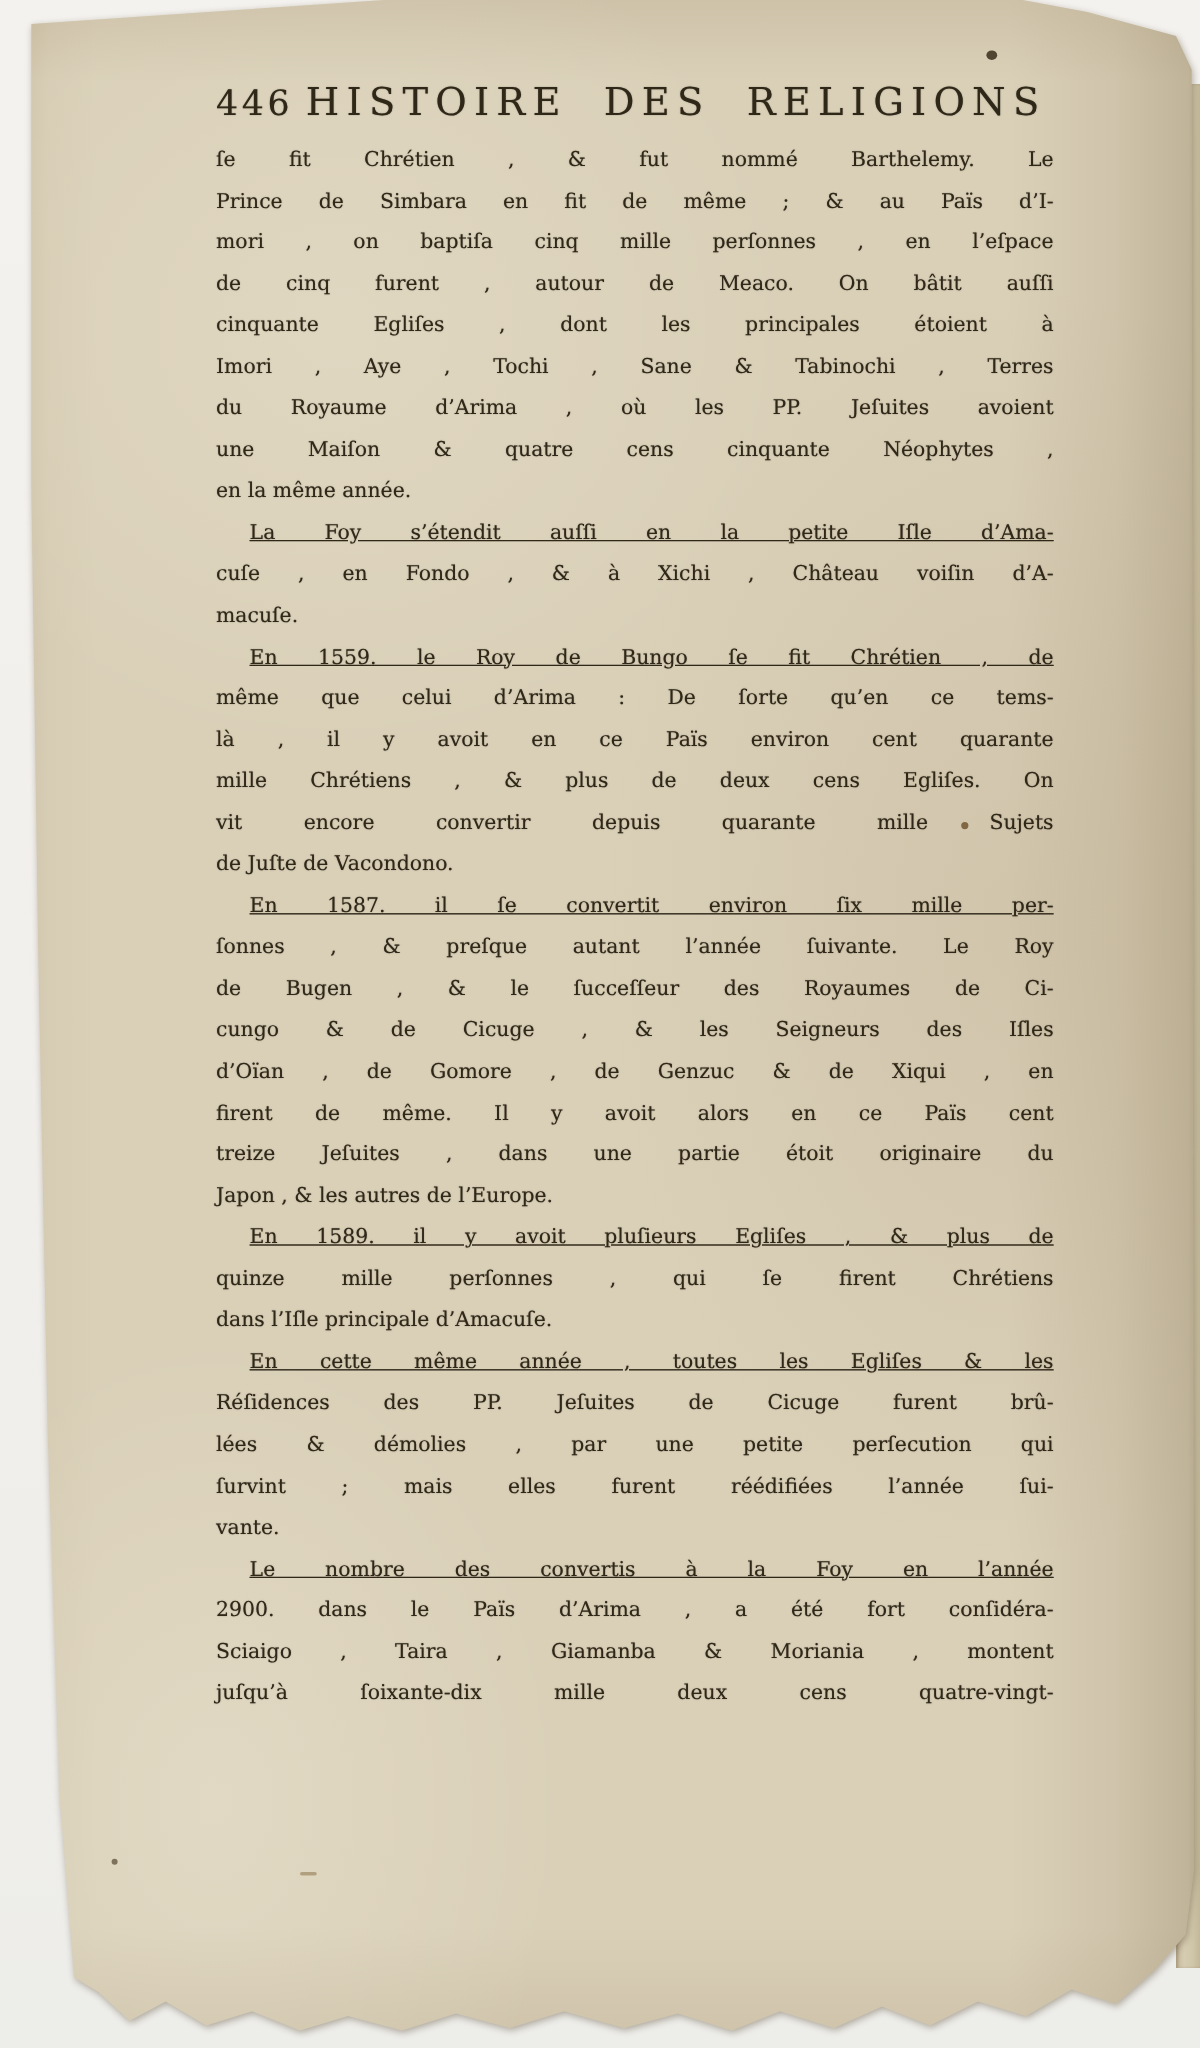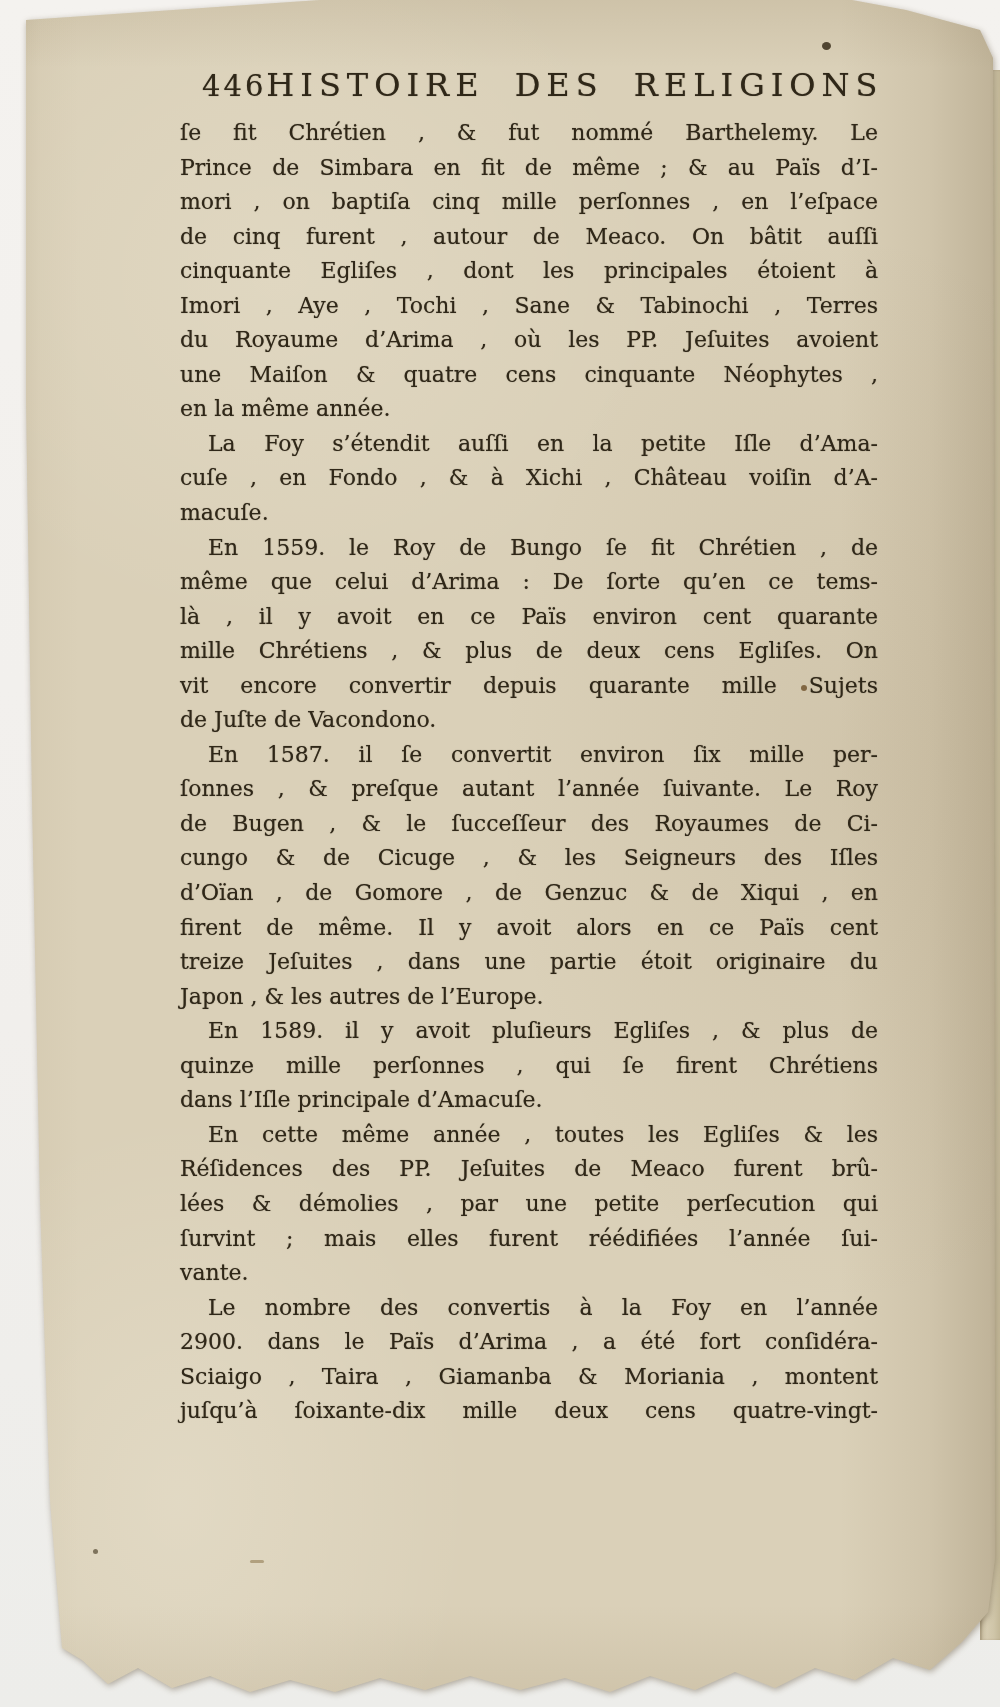--- a/index.html
+++ b/index.html
@@ -38,26 +38,26 @@
   }
   .speck{position:absolute;border-radius:50%;}
   .sp1{left:822px;top:42px;width:9px;height:8px;background:#41362 2;background:#413622;opacity:.9;}
   .sp2{left:801px;top:685px;width:6px;height:6px;background:#6d4f28;opacity:.8;}
   .sp3{left:93px;top:1549px;width:5px;height:5px;background:#4a3d26;opacity:.65;}
   .sp4{left:250px;top:1560px;width:14px;height:3px;border-radius:2px;background:#8a7448;opacity:.55;}
   
   .content{position:absolute;left:180px;top:66px;width:698px;color:#2f2718;
     text-shadow:0 0 1px rgba(47,39,24,.55);}
   .header{display:flex;align-items:baseline;height:44px;margin-bottom:6px;}
-  .pagenum{font-size:29px;letter-spacing:3px;margin-left:22px;width:78px;}
+  .pagenum{font-size:29px;letter-spacing:3px;width:78px;}
   .title{flex:1;text-align:center;font-size:32px;letter-spacing:6px;word-spacing:14px;
     padding-right:6px;white-space:nowrap;}
-  .line{height:34.55px;line-height:34.55px;font-size:22px;
+  .line{height:34.55px;line-height:34.55px;font-size:17px;
     text-align:justify;text-align-last:justify;}
-  .line.indent{text-indent:28px;}
+  .line.indent{text-indent:28px;text-decoration:underline;}
   .line.end{text-align-last:left;}
 </style>
 </head>
 <body>
 
 <div class="fore-edge">
   <i class="edge-mark" style="top:350px"></i>
   <i class="edge-mark" style="top:430px"></i>
   <i class="edge-mark" style="top:510px"></i>
   <i class="edge-mark" style="top:600px"></i>
@@ -103,21 +103,21 @@
       <div class="line">de Bugen , &amp; le ſucceſſeur des Royaumes de Ci-</div>
       <div class="line">cungo &amp; de Cicuge , &amp; les Seigneurs des Iſles</div>
       <div class="line">d’Oïan , de Gomore , de Genzuc &amp; de Xiqui , en</div>
       <div class="line">firent de même. Il y avoit alors en ce Païs cent</div>
       <div class="line">treize Jeſuites , dans une partie étoit originaire du</div>
       <div class="line end">Japon , &amp; les autres de l’Europe.</div>
       <div class="line indent">En 1589. il y avoit pluſieurs Egliſes , &amp; plus de</div>
       <div class="line">quinze mille perſonnes , qui ſe firent Chrétiens</div>
       <div class="line end">dans l’Iſle principale d’Amacuſe.</div>
       <div class="line indent">En cette même année , toutes les Egliſes &amp; les</div>
-      <div class="line">Réſidences des PP. Jeſuites de Meaco furent brû-</div>
+      <div class="line">Réſidences des PP. Jeſuites de Cicuge furent brû-</div>
       <div class="line">lées &amp; démolies , par une petite perſecution qui</div>
       <div class="line">ſurvint ; mais elles furent réédifiées l’année ſui-</div>
       <div class="line end">vante.</div>
       <div class="line indent">Le nombre des convertis à la Foy en l’année</div>
       <div class="line">2900. dans le Païs d’Arima , a été fort conſidéra-</div>
       <div class="line">Sciaigo , Taira , Giamanba &amp; Moriania , montent</div>
       <div class="line">juſqu’à ſoixante-dix mille deux cens quatre-vingt-</div>
     </div>
   </div>
 </div>

